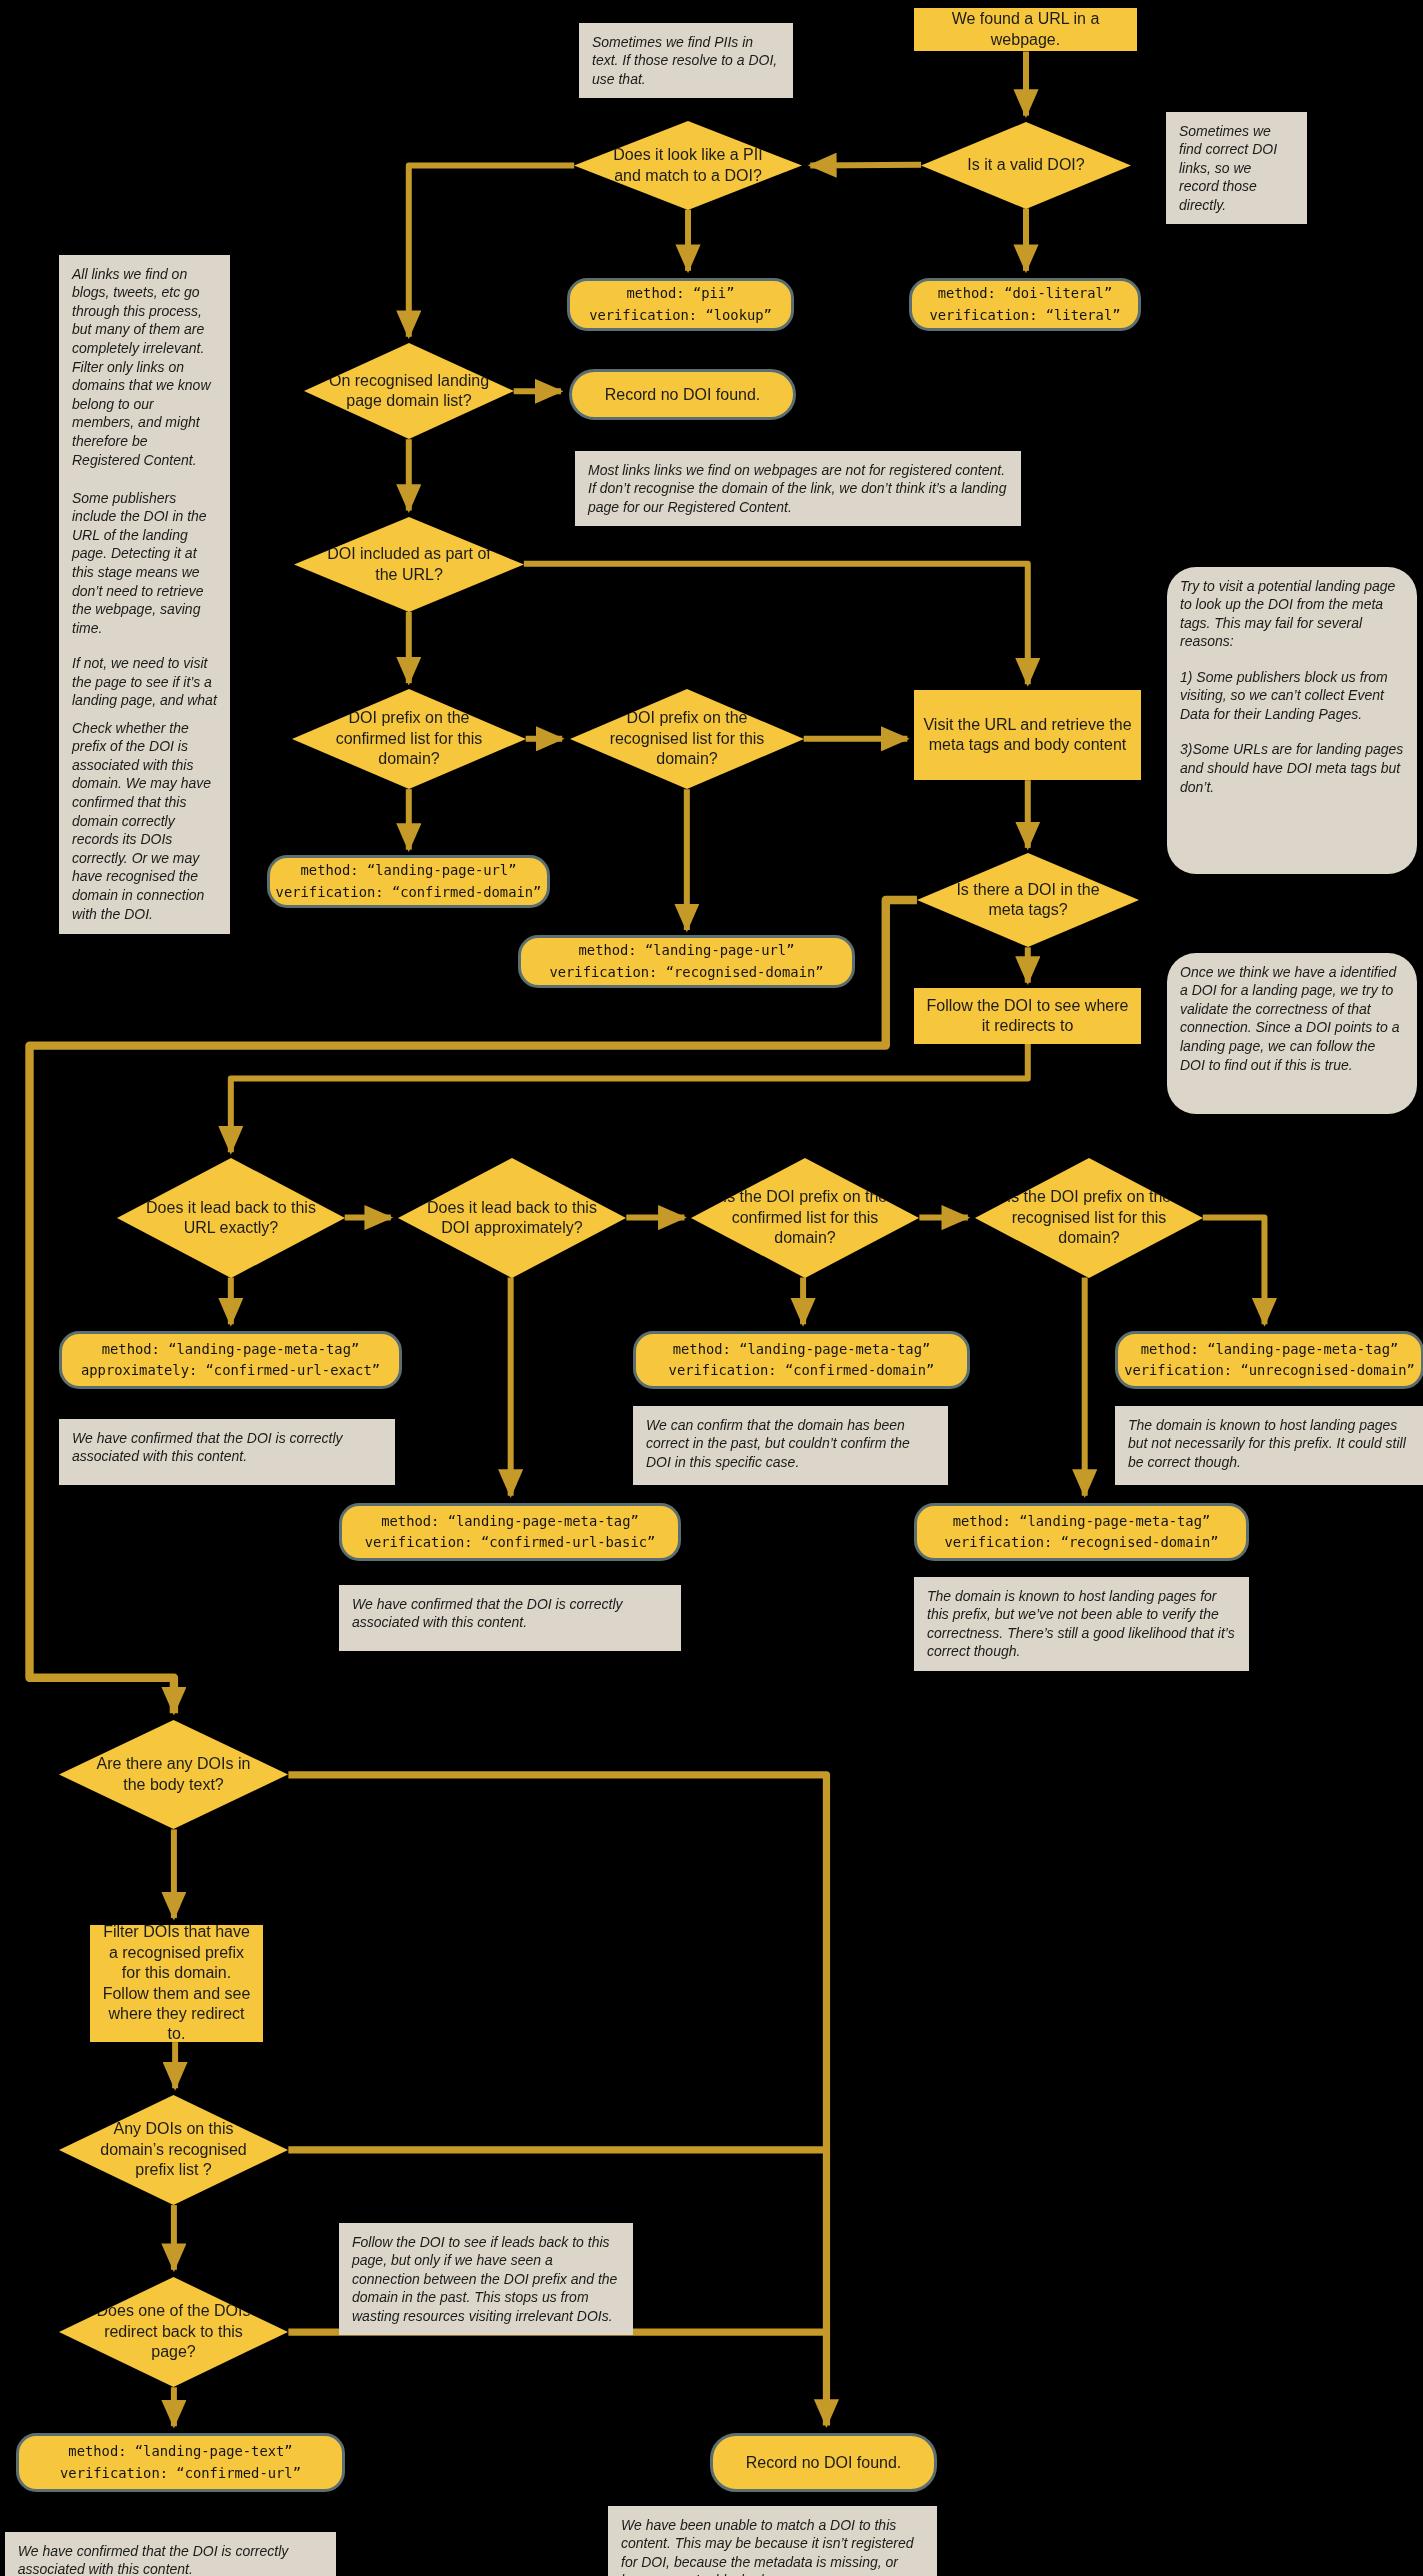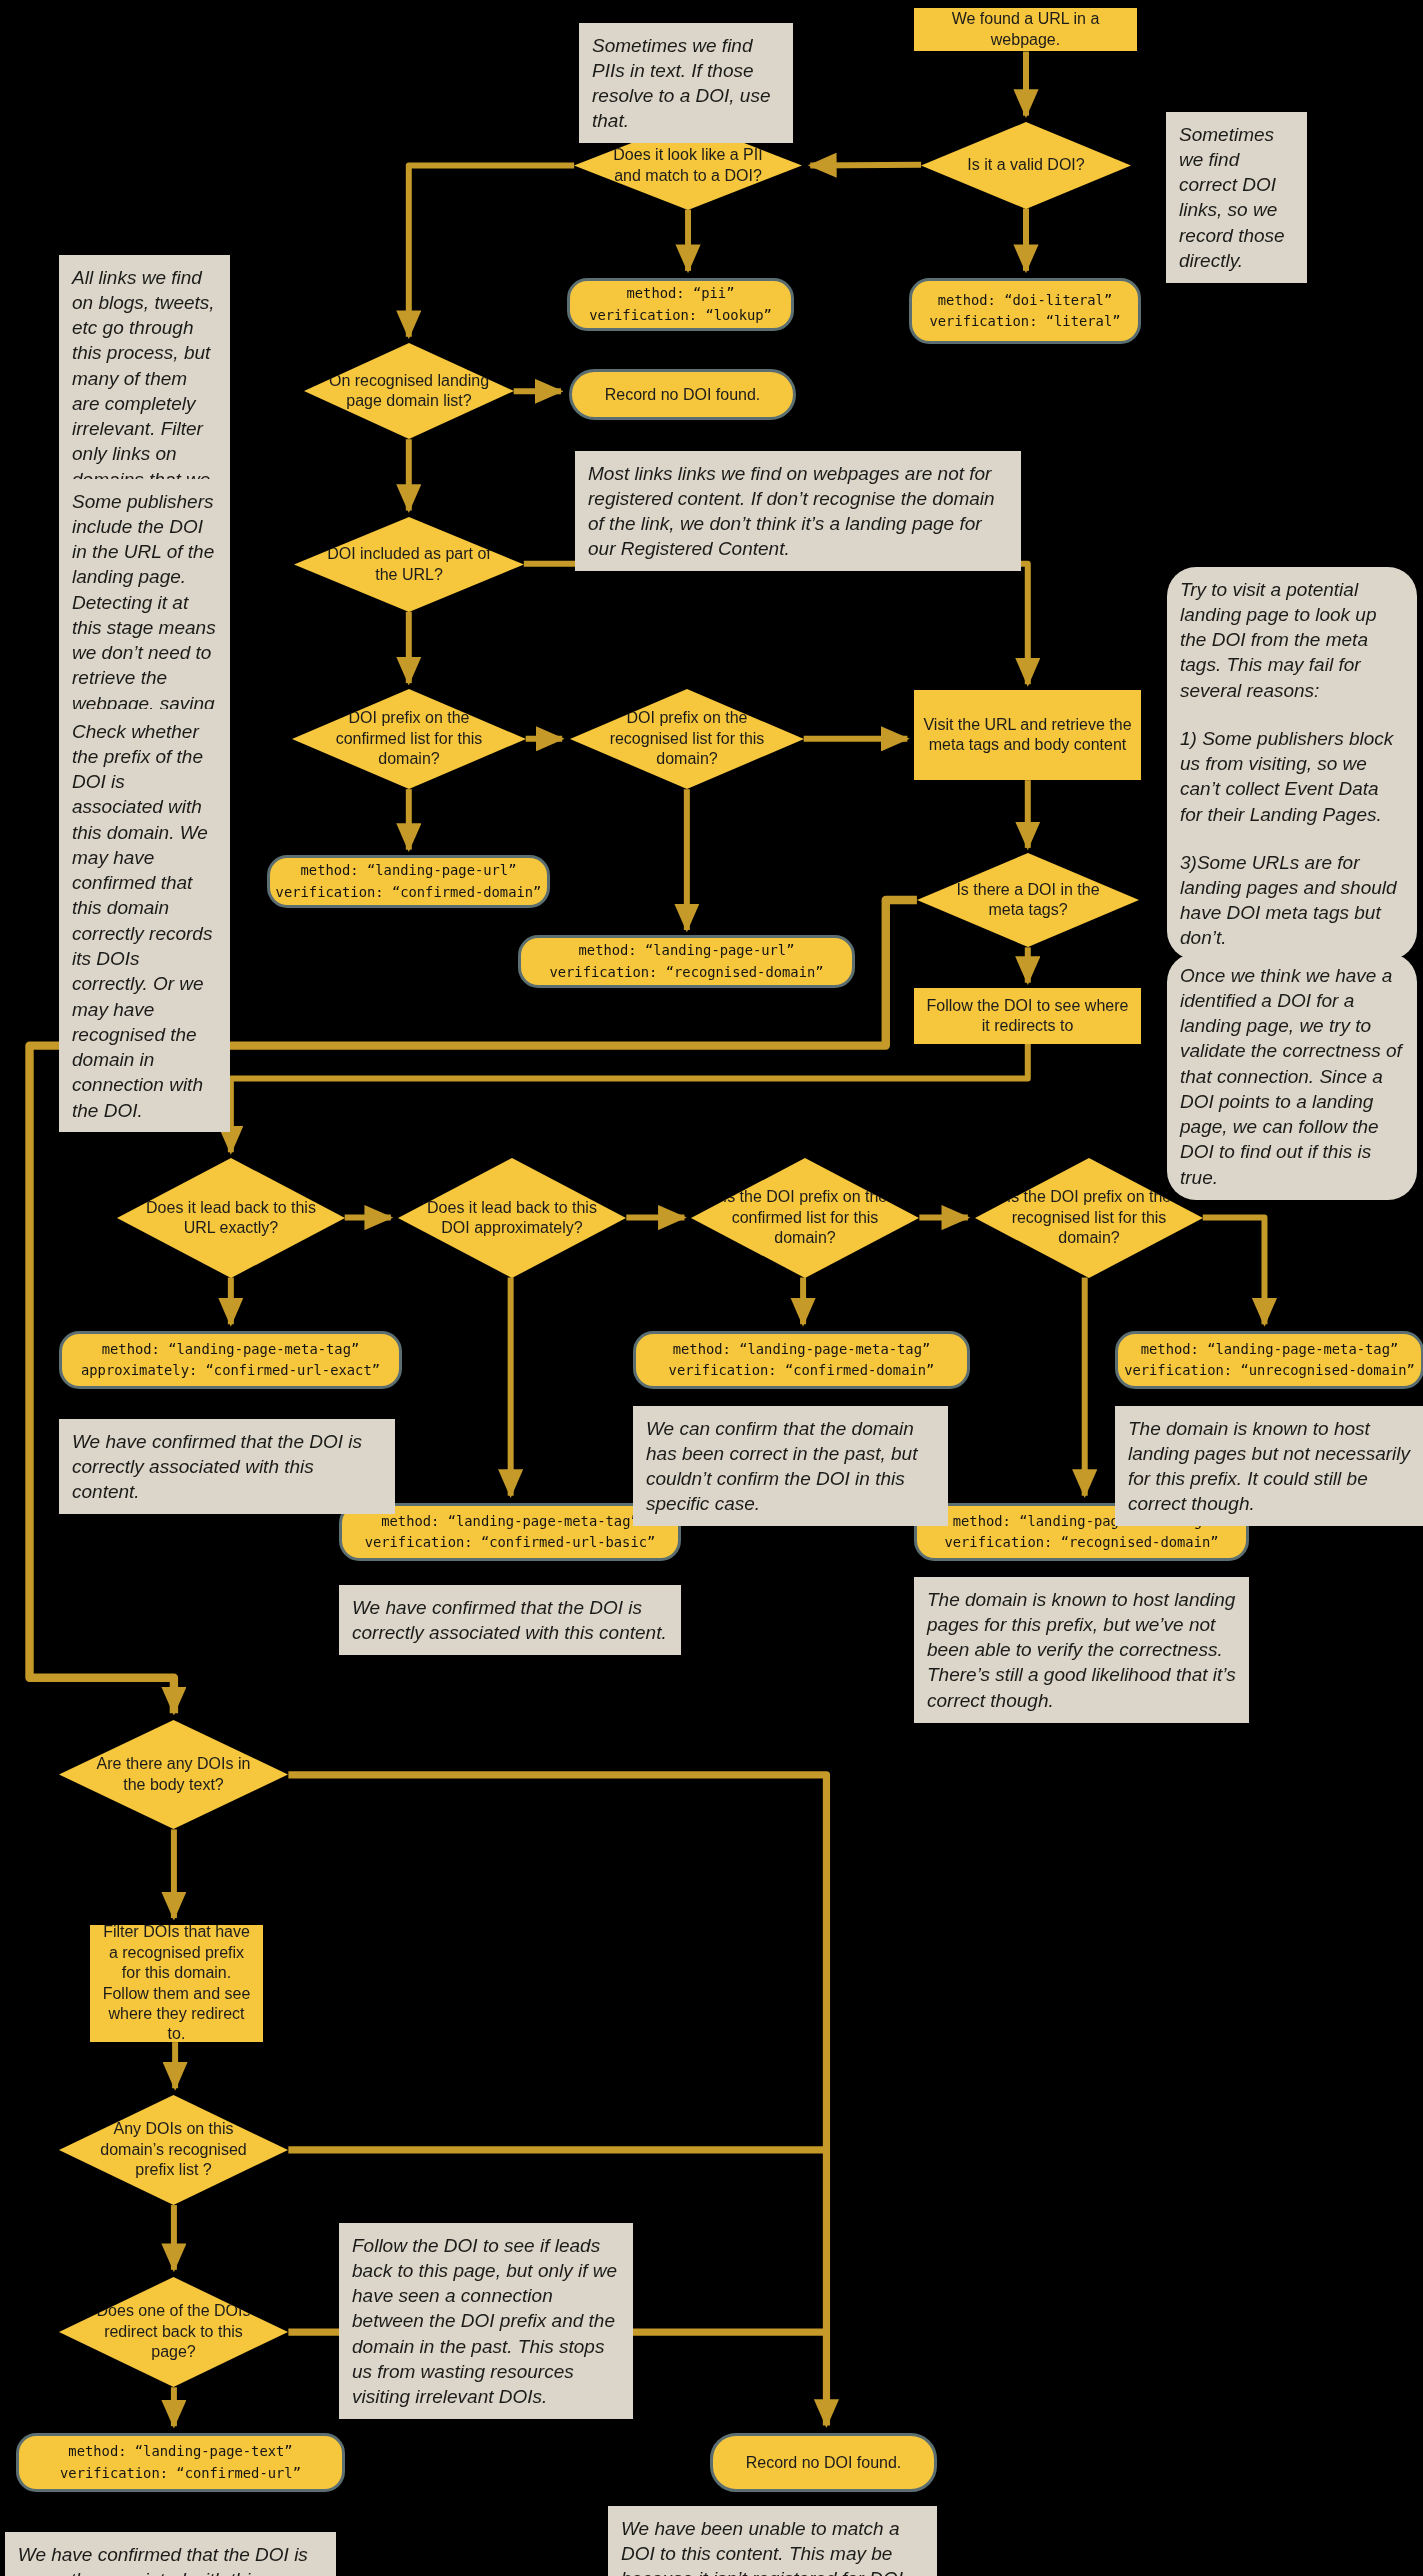--- a/index.html
+++ b/index.html
@@ -28,35 +28,35 @@
     display:flex; flex-direction:column; align-items:center; justify-content:center;
     text-align:center; font-family:"DejaVu Sans Mono", monospace;
     font-size:13.8px; line-height:1.55; color:#141412;
   }
   .pill {
     background:#F6C63D; border:3.6px solid #5B6E71; border-radius:26px;
     display:flex; align-items:center; justify-content:center;
     text-align:center; font-size:16px;
   }
   .ann {
-    background:#DBD6C9; font-style:italic; font-size:19px; line-height:1.33;
+    background:#DBD6C9; font-style:italic; font-size:14px; line-height:1.33;
     padding:9.6px 13px; color:#1b1b19;
   }
   .ann p { margin:0 0 1.2em 0; }
   .ann p:last-child { margin-bottom:0; }
   .ann.round { border-radius:29px; }
 
   
   #start               { left:914px; top:8.4px;   width:223px; height:43px; }
   #ann-pii-note        { left:579px;  top:23px;   width:214px; min-height:53px; }
   #d-valid-doi         { left:921px; top:122px;  width:210px; height:87px; }
   #ann-doi-links       { left:1166px; top:112px;  width:141px; min-height:80px; }
   #d-pii               { left:574px;  top:121px;  width:228px; height:89px; }
   #m-pii               { left:567px;  top:278px;  width:227px; height:53px; }
-  #m-doi-literal       { left:909px; top:278px;  width:232px; height:66px; }
+  #m-doi-literal       { left:909px; top:278px;  width:232px; height:53px; }
   #ann-all-links       { left:59px;   top:255px;  width:171px; min-height:191px; }
   #d-landing-domain    { left:304px;  top:343px;  width:210px; height:96px; }
   #p-record-1          { left:569px;  top:369px;  width:227px; height:51px; }
   #ann-most-links      { left:575px;  top:451px;  width:446px; min-height:62px; }
   #ann-some-publishers { left:59px;   top:479px;  width:171px; min-height:212px; }
   #d-doi-in-url        { left:294px;  top:517px;  width:230px; height:95px; }
   #d-prefix-confirmed  { left:292px;  top:689px; width:234px; height:100px; }
   #d-prefix-recognised { left:570px;  top:689px; width:234px; height:100px; }
   #p-visit-url         { left:914px; top:690px; width:227px; height:90px; }
   #ann-try-visit       { left:1167px; top:567px;  width:250px; min-height:307px; }

